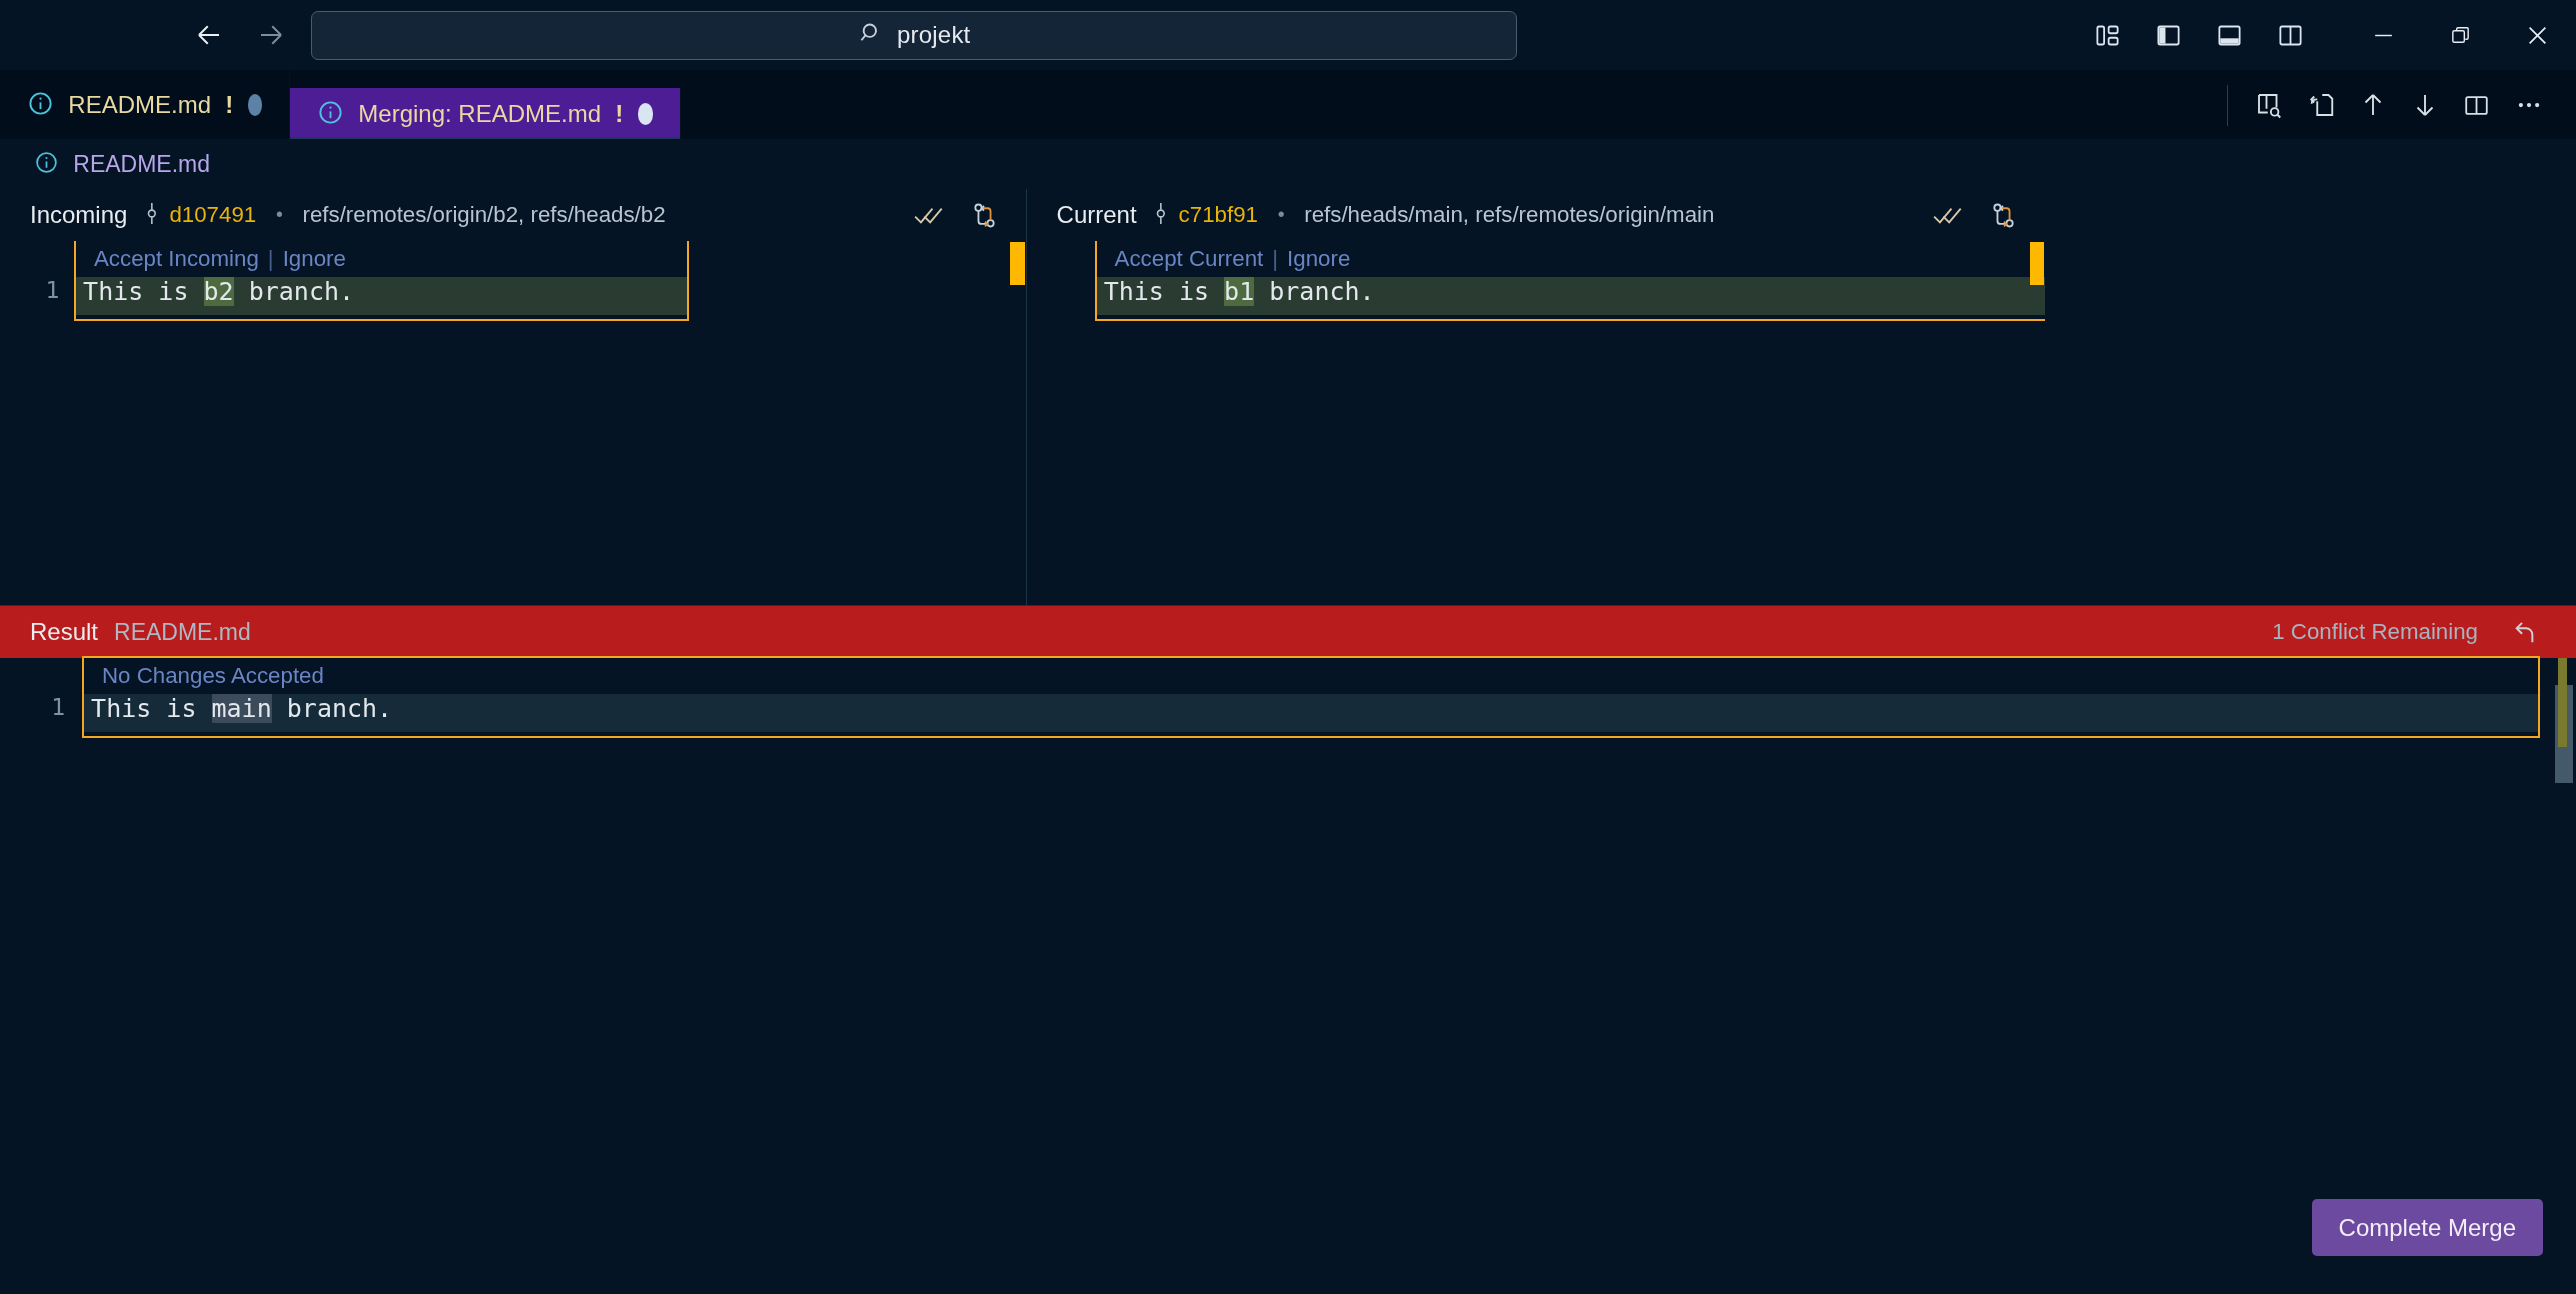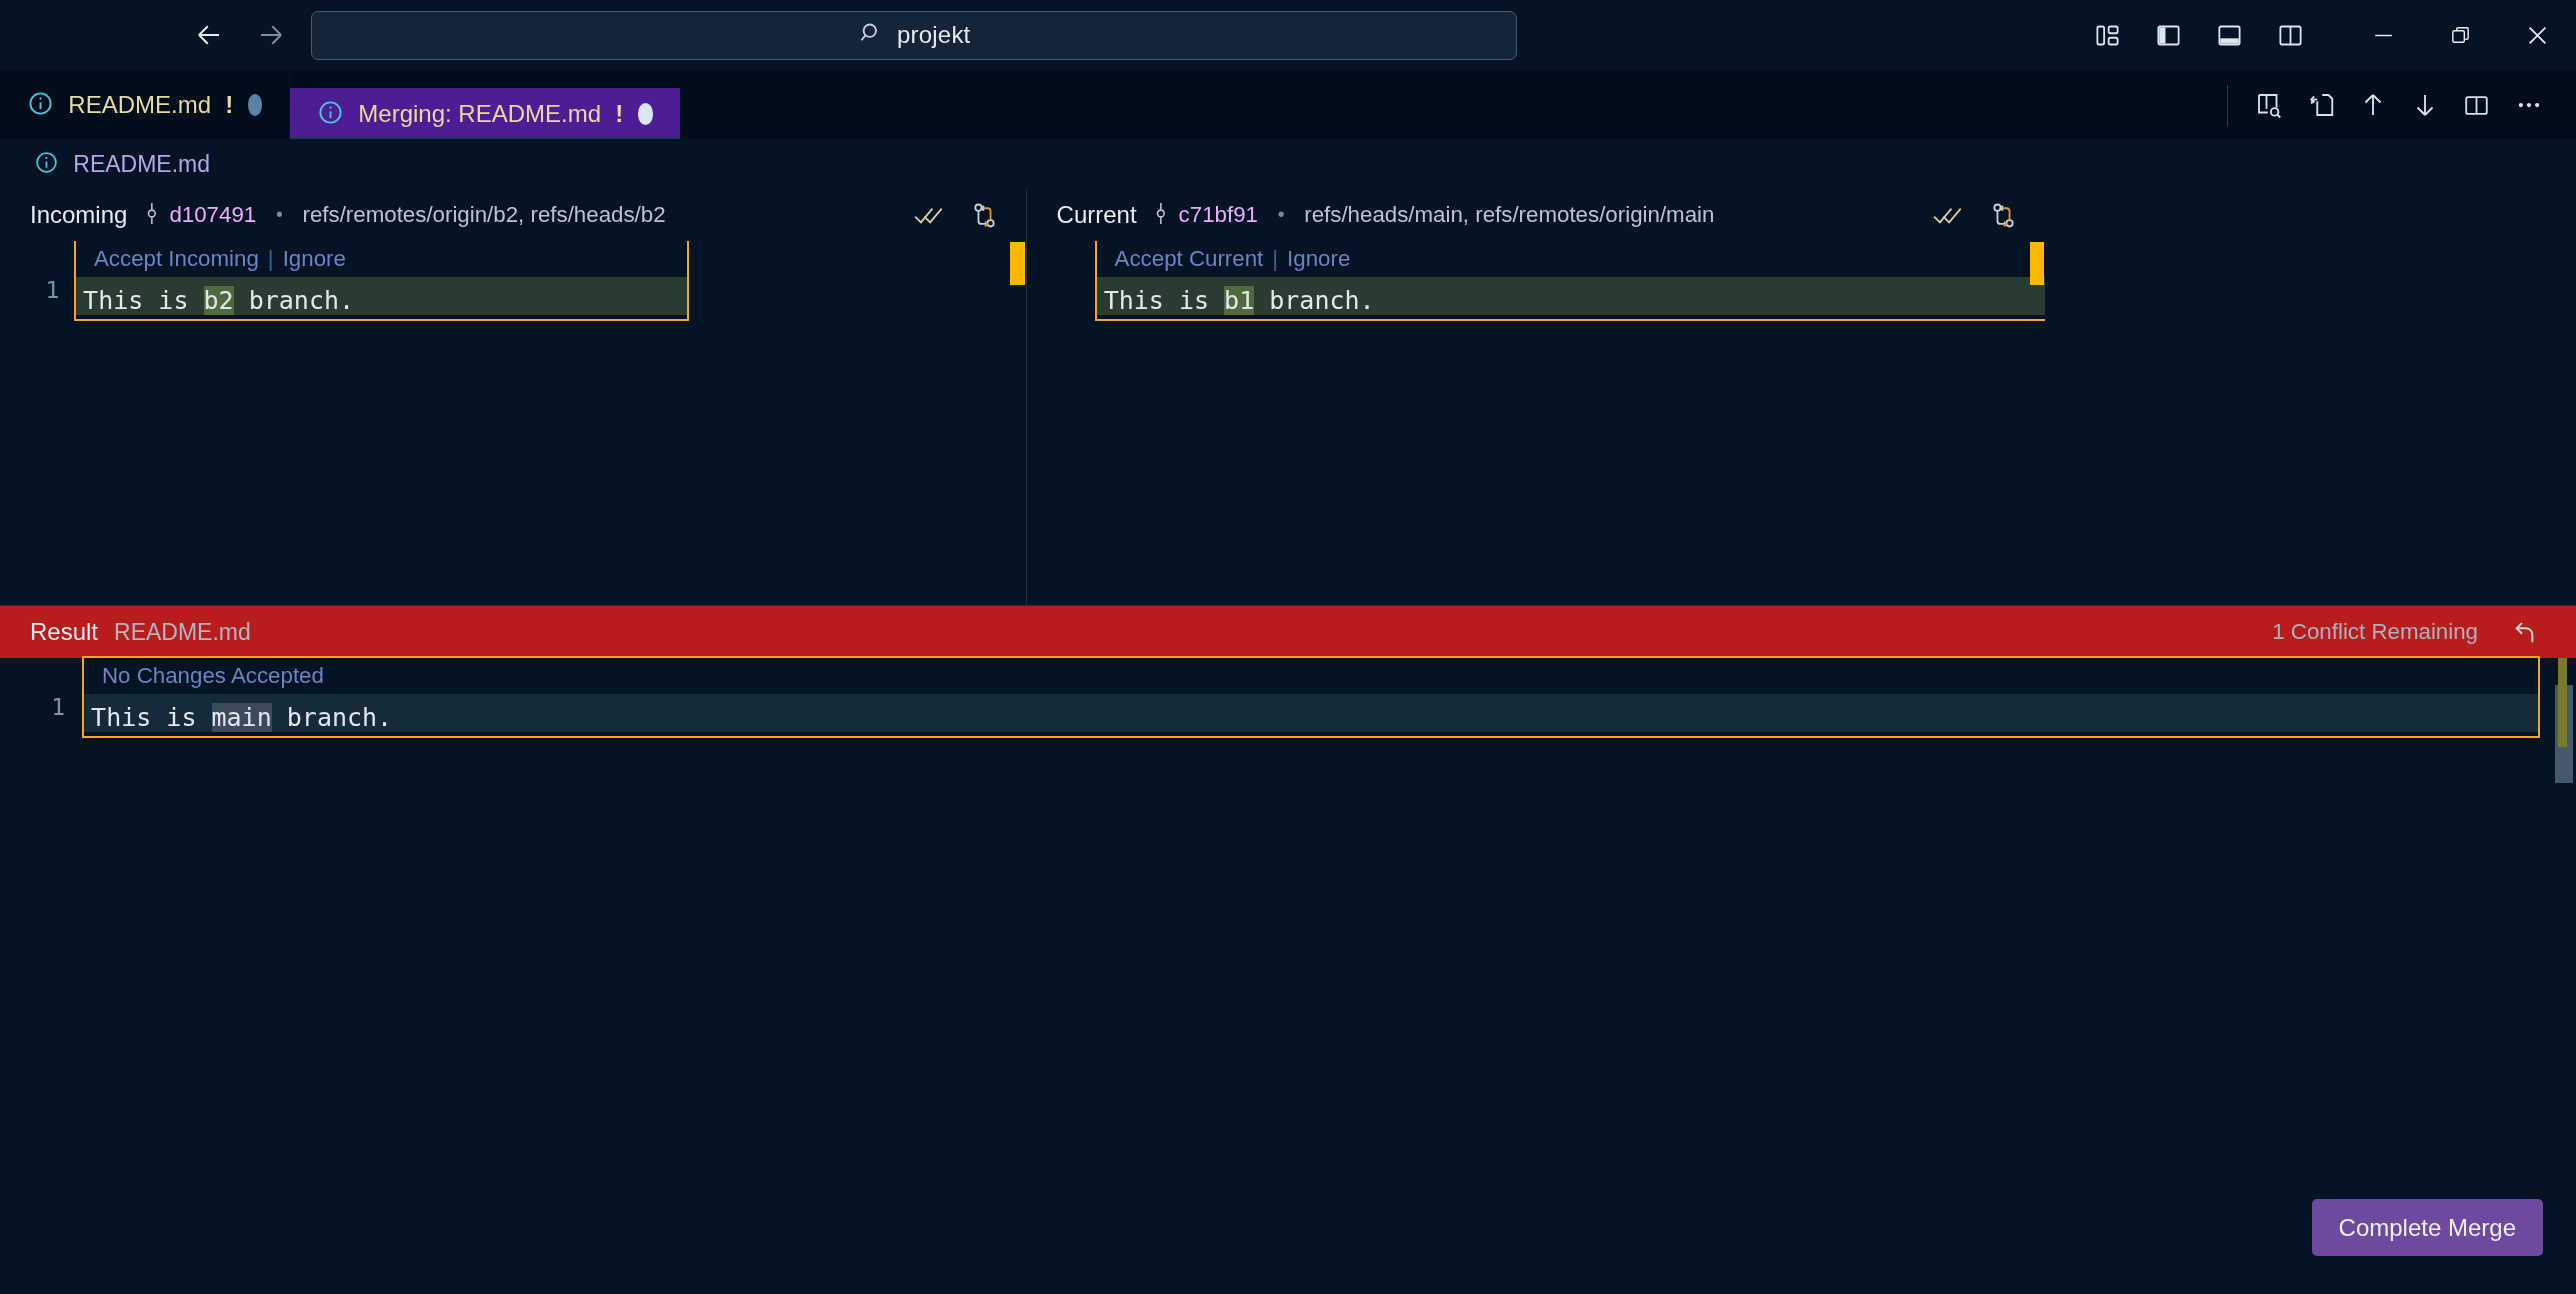--- a/index.html
+++ b/index.html
@@ -74,21 +74,21 @@
   .pane { position: relative; height: 416px; background: #041425; }
   .pane.incoming { width: 1293px; border-right: 0.9px solid #1d3348; }
   .pane.current { width: 1283px; }
 
   .pane-head {
     height: 52px; display: flex; align-items: center; padding-left: 30px; gap: 14.3px; position: relative;
     border-bottom: 0.9px solid transparent;
   }
   .pane-title { font-size: 24px; color: #e9edf1; }
   .commit { display: flex; align-items: center; gap: 8px; }
-  .commit-hash { font-size: 22.3px; color: #f0abfc; }
+  .commit-hash { font-size: 22.3px; color: #eab308; }
   .sep-dot { color: #7d8b99; font-size: 19.7px; margin: 0 5.4px; }
   .refs { font-size: 22.3px; color: #b9c4ce; white-space: nowrap; }
   .head-actions { position: absolute; right: 19.7px; top: 0; height: 52px; display: flex; align-items: center; gap: 12.5px; }
   .ha { width: 43px; height: 43px; display: flex; align-items: center; justify-content: center; cursor: pointer; }
 
   .code-area { position: absolute; left: 0; top: 52px; right: 0; bottom: 0; background: #041425; overflow: hidden; }
 
   .gutter-num {
     position: absolute; font-size: 23px; color: #7d93a8;
     font-family: "DejaVu Sans Mono", monospace; text-align: right;
@@ -97,21 +97,21 @@
   .conflict-block {
     position: absolute; border: 2.7px solid #f5a623; background: transparent;
   }
   .lens {
     height: 36px; display: flex; align-items: center; padding-left: 18px;
     font-size: 22.3px; color: #6b85c4; background: #041425; gap: 0;
   }
   .lens a { color: #6b85c4; text-decoration: none; cursor: pointer; }
   .lens .pipe { color: #4a5e8c; margin: 0 9px; }
   .code-line {
-    height: 38px; display: flex; align-items: flex-end; padding-left: 7.1px;
+    height: 38px; display: flex; align-items: flex-start; padding-left: 7.1px;
     background: #2a3b31; font-family: "DejaVu Sans Mono", monospace;
     font-size: 25px; color: #e3e8ec; white-space: pre;
   }
   .code-line.result-line { background: #152b3a; }
   .hl-green { background: #4d6b3f; }
   .hl-gray { background: #3c4b5c; }
 
   .ruler-mark {
     position: absolute; width: 14.3px; background: #ffb800;
   }

